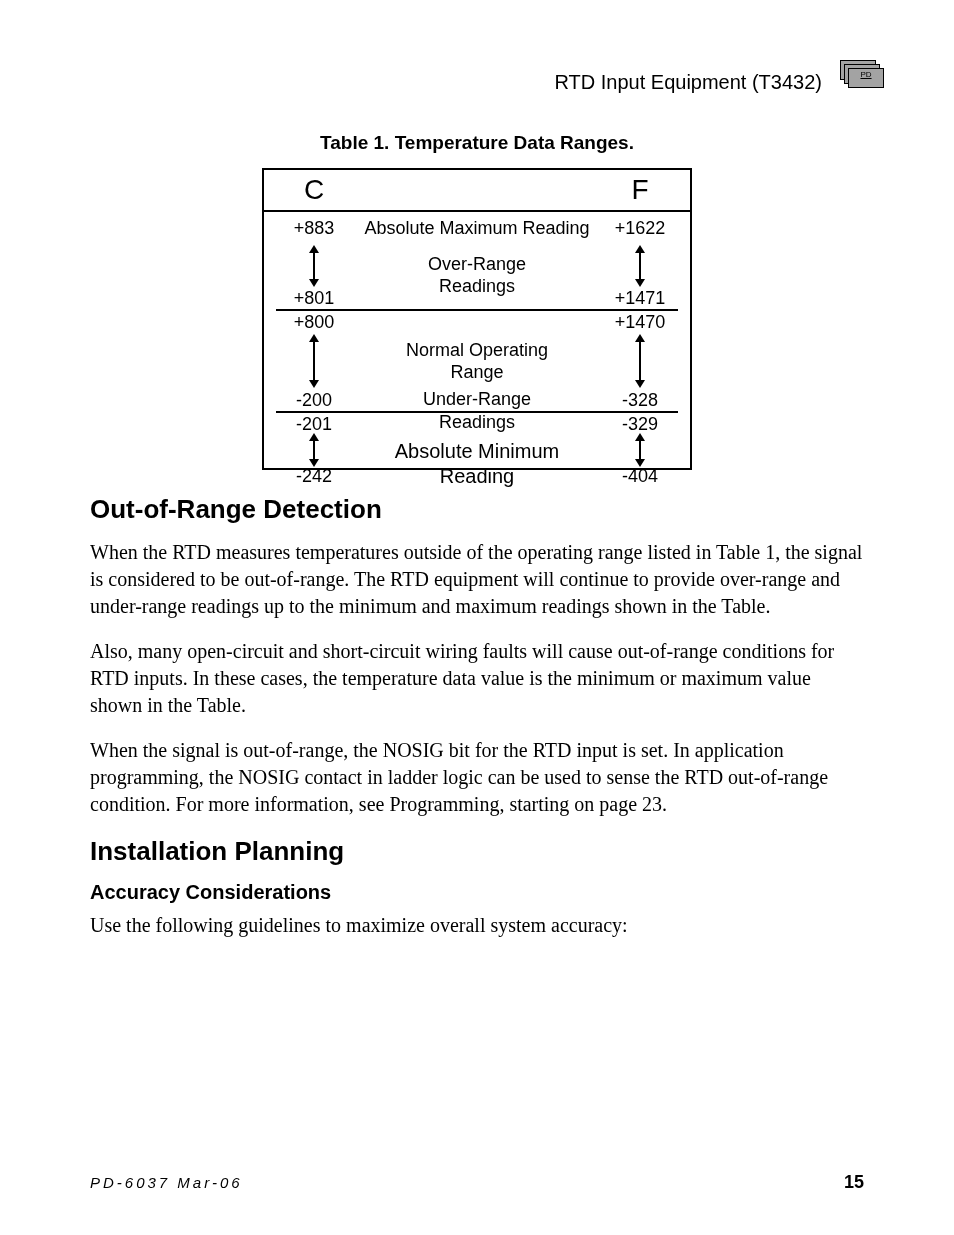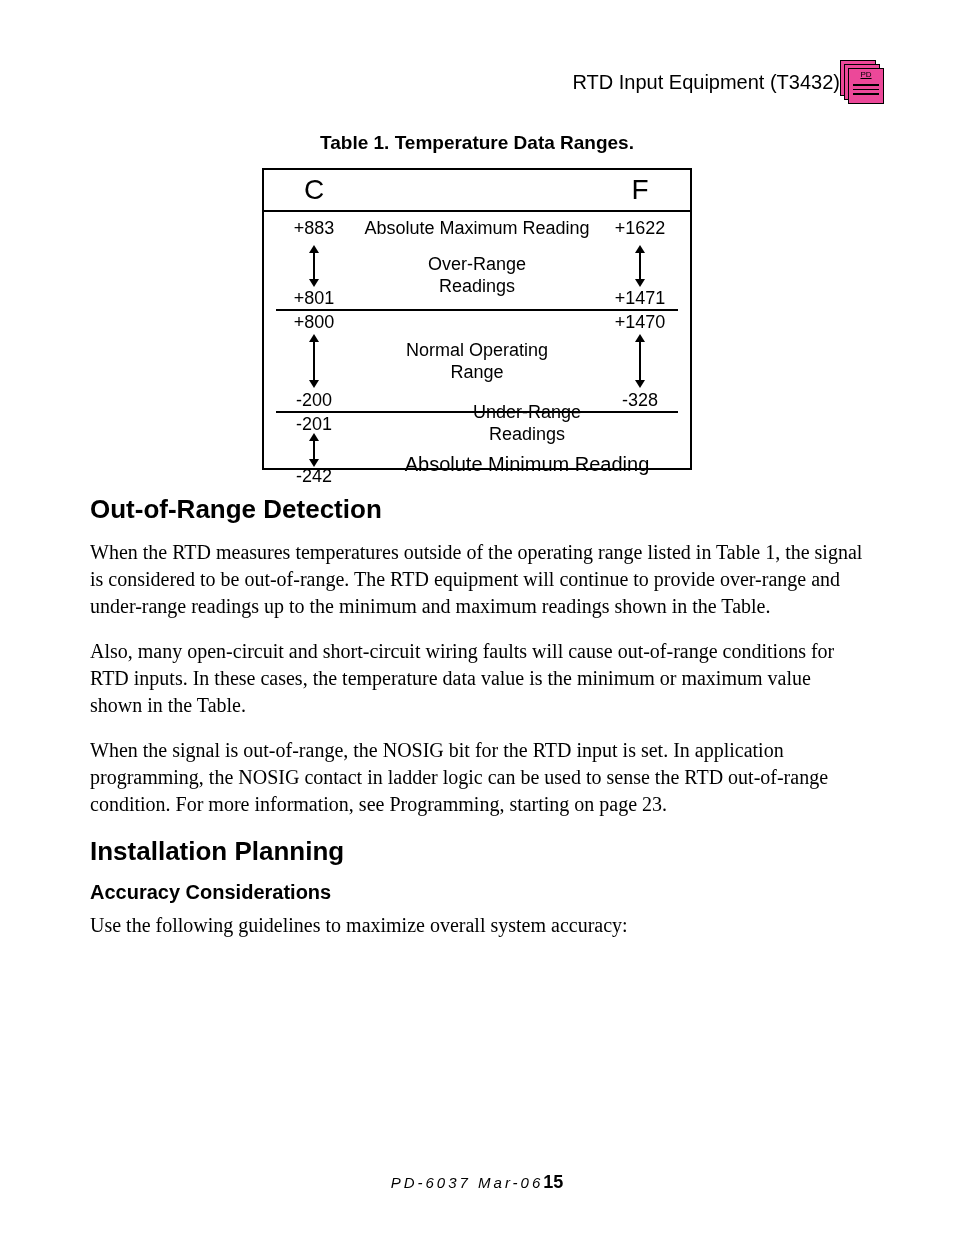--- a/index.html
+++ b/index.html
@@ -9,38 +9,39 @@
       background: #fff;
       font-family: Georgia, 'Times New Roman', serif;
       color: #000;
       position: relative;
       padding: 60px 90px 50px 90px;
     }
     .header-row {
       display: flex;
       justify-content: flex-end;
       align-items: center;
+      gap: 18px;
       margin-bottom: 28px;
       margin-right: -20px;
     }
     .header-text {
       font-family: Arial, Helvetica, sans-serif;
       font-size: 20px;
     }
     .pd-icon-wrap {
       position: relative;
       width: 44px;
       height: 44px;
     }
     .pd-icon {
       position: absolute;
       width: 36px;
-      height: 36px;
+      height: 20px;
       border: 1.5px solid #000;
-      background: #ec4899;
+      background: #a3a3a3;
     }
     .pd-icon.back { left: 0; top: 0; }
     .pd-icon.mid  { left: 4px; top: 4px; }
     .pd-icon.front{ left: 8px; top: 8px; display:flex; flex-direction:column; align-items:center; justify-content:flex-start; padding:2px 4px;}
     .pd-icon.front .pd-label { font-size: 8px; font-family: Arial,sans-serif; text-decoration: underline; line-height:1; margin-bottom:2px;}
     .pd-icon.front .line { height:1.5px; background:#000; width:100%; margin-top:3px;}
     .table-caption {
       text-align: center;
       font-family: Arial, Helvetica, sans-serif;
       font-weight: bold;
@@ -128,21 +129,21 @@
       font-size: 20px;
       line-height: 1.35;
       margin-bottom: 18px;
     }
     .footer {
       position: absolute;
       bottom: 42px;
       left: 90px;
       right: 90px;
       display: flex;
-      justify-content: center;
+      justify-content: space-between;
       align-items: center;
       font-family: Arial, Helvetica, sans-serif;
     }
     .footer-left {
       font-style: italic;
       letter-spacing: 3px;
       font-size: 15px;
     }
     .footer-right {
       font-weight: bold;
@@ -259,20 +260,33 @@
             </svg>
       </span>
         </div>
       <div class="bot-v">-242</div>
     </div>
     <div class="band-label" style="flex-direction:column;">
       <div style="white-space:pre-line; text-align:center; font-size:18px; margin-top:-4px;">Under-Range
 Readings</div>
       <div style="font-size:20px; margin-top:6px;">Absolute Minimum Reading</div>
     </div>
+    <div class="band-col">
+      <div class="top-v">-329</div>
+      <div class="arrowwrap">
+          <span class="double-arrow">
+        <svg width="14" height="34" viewBox="0 0 14 34">
+              <line x1="7" y1="4" x2="7" y2="30" stroke="#000" stroke-width="2"></line>
+              <polygon points="7,0 2,8 12,8" fill="#000"></polygon>
+              <polygon points="7,34 2,26 12,26" fill="#000"></polygon>
+            </svg>
+      </span>
+        </div>
+      <div class="bot-v">-404</div>
+    </div>
   </div>
 </div>
 
 <h2 class="section">Out-of-Range Detection</h2>
 <p class="body">When the RTD measures temperatures outside of the operating range listed in Table 1, the signal is considered to be out-of-range.  The RTD equipment will continue to provide over-range and under-range readings up to the minimum and maximum readings shown in the Table.</p>
 <p class="body">Also, many open-circuit and short-circuit wiring faults will cause out-of-range conditions for RTD inputs.  In these cases, the temperature data value is the minimum or maximum value shown in the Table.</p>
 <p class="body">When the signal is out-of-range, the NOSIG bit for the RTD input is set.  In application programming, the NOSIG contact in ladder logic can be used to sense the RTD out-of-range condition.  For more information, see Programming, starting on page 23.</p>
 
 <h2 class="section">Installation Planning</h2>
 <h3 class="sub">Accuracy Considerations</h3>

